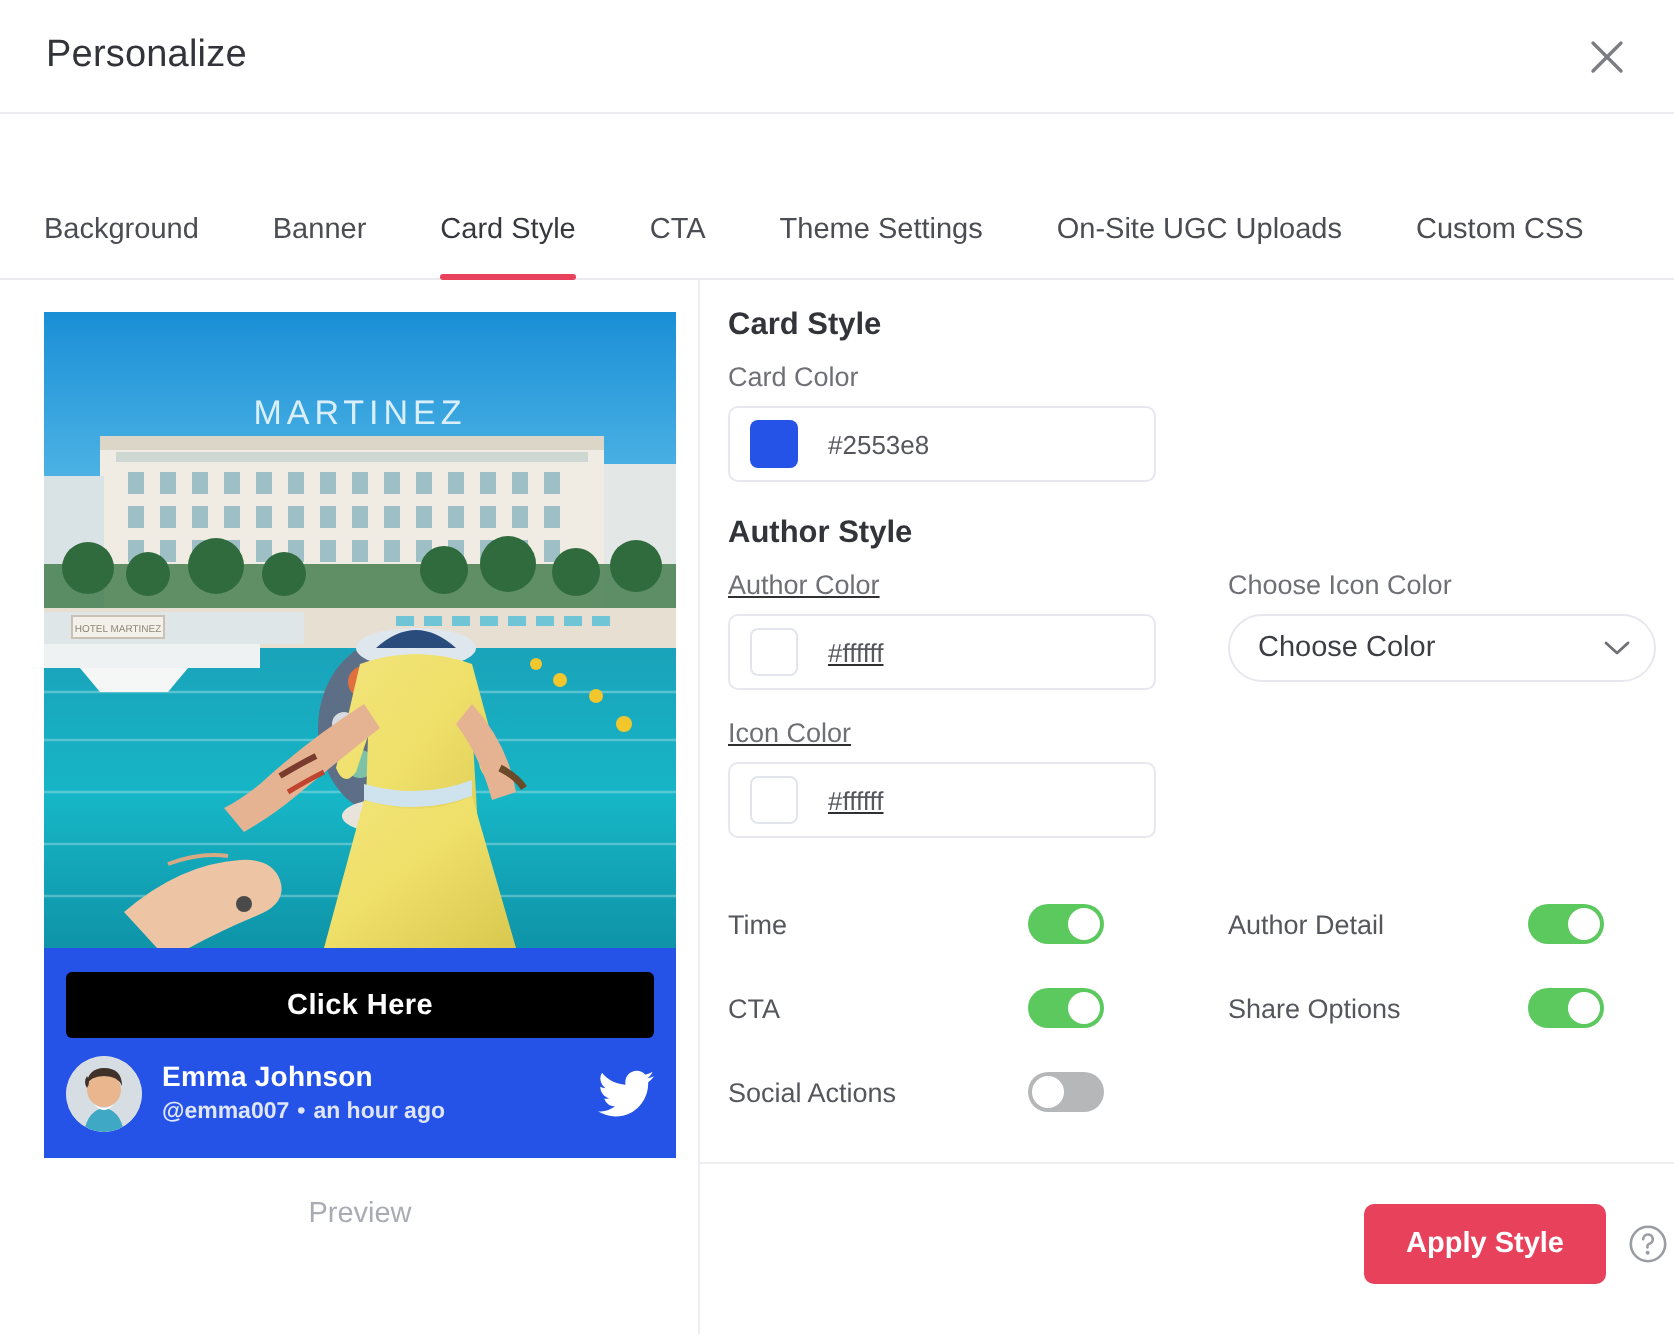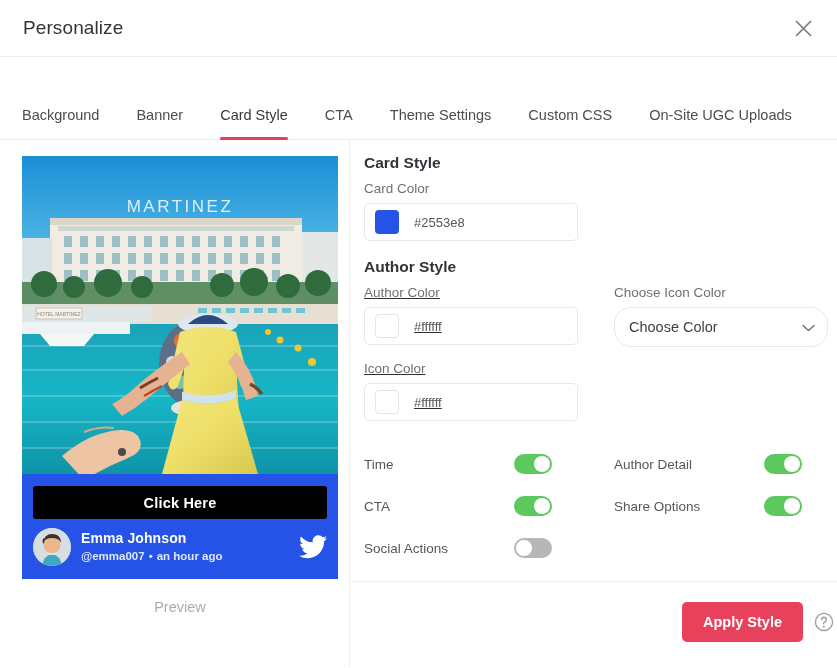--- a/index.html
+++ b/index.html
@@ -117,21 +117,21 @@
     background: #fff; display: flex; align-items: center; padding: 0 10px;
     cursor: pointer;
   }
   .swatch {
     width: 24px; height: 24px; border-radius: 4px; flex: 0 0 24px;
   }
   .swatch.bordered { border: 1px solid #e2e5ec; }
   .color-text { margin-left: 15px; font-size: 13px; color: #55575c; }
 
   .select-box {
-    width: 214px; height: 40px; border: 1px solid #e6e8ee; border-radius: 17px;
+    width: 214px; height: 34px; border: 1px solid #e6e8ee; border-radius: 17px;
     background: #fff; display: flex; align-items: center; justify-content: space-between;
     padding: 0 12px 0 14px; cursor: pointer;
   }
   .select-value { font-size: 14.5px; color: #3c3e43; }
 
   
   .toggles { margin-top: 22px; }
   .toggle-grid { display: flex; flex-wrap: wrap; }
   .toggle-row {
     width: 236px; height: 42px; display: flex; align-items: center;
@@ -184,22 +184,22 @@
       </svg>
     </button>
   </div>
 
   <div class="tabs">
     <button class="tab">Background</button>
     <button class="tab">Banner</button>
     <button class="tab active">Card Style</button>
     <button class="tab">CTA</button>
     <button class="tab">Theme Settings</button>
+    <button class="tab">On-Site UGC Uploads</button>
     <button class="tab">Custom CSS</button>
-    <button class="tab">On-Site UGC Uploads</button>
   </div>
 
   <div class="body">
 
     <div class="preview-col">
       <div class="card" style="background: rgb(37, 83, 232);">
 
         <div class="card-photo">
           <svg viewBox="0 0 316 318" aria-hidden="true" preserveAspectRatio="xMidYMid slice">
             <defs>

